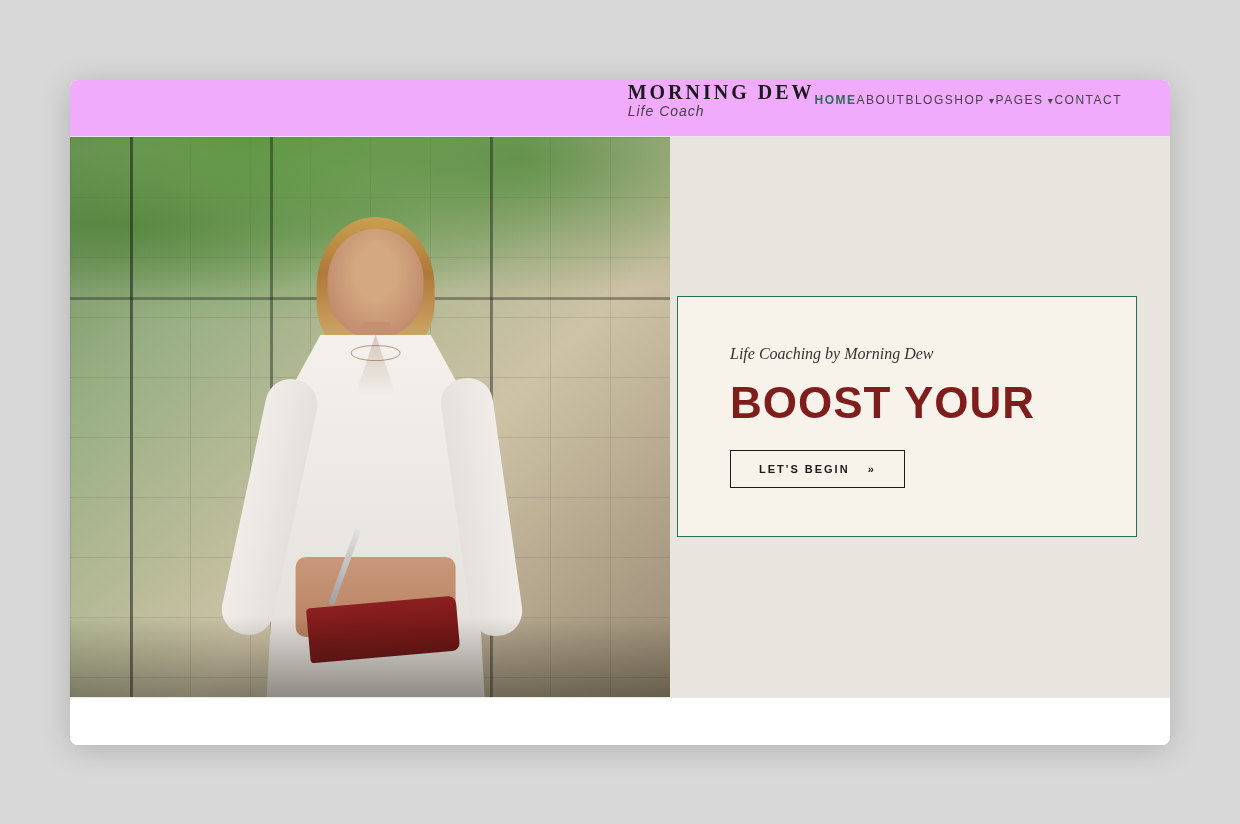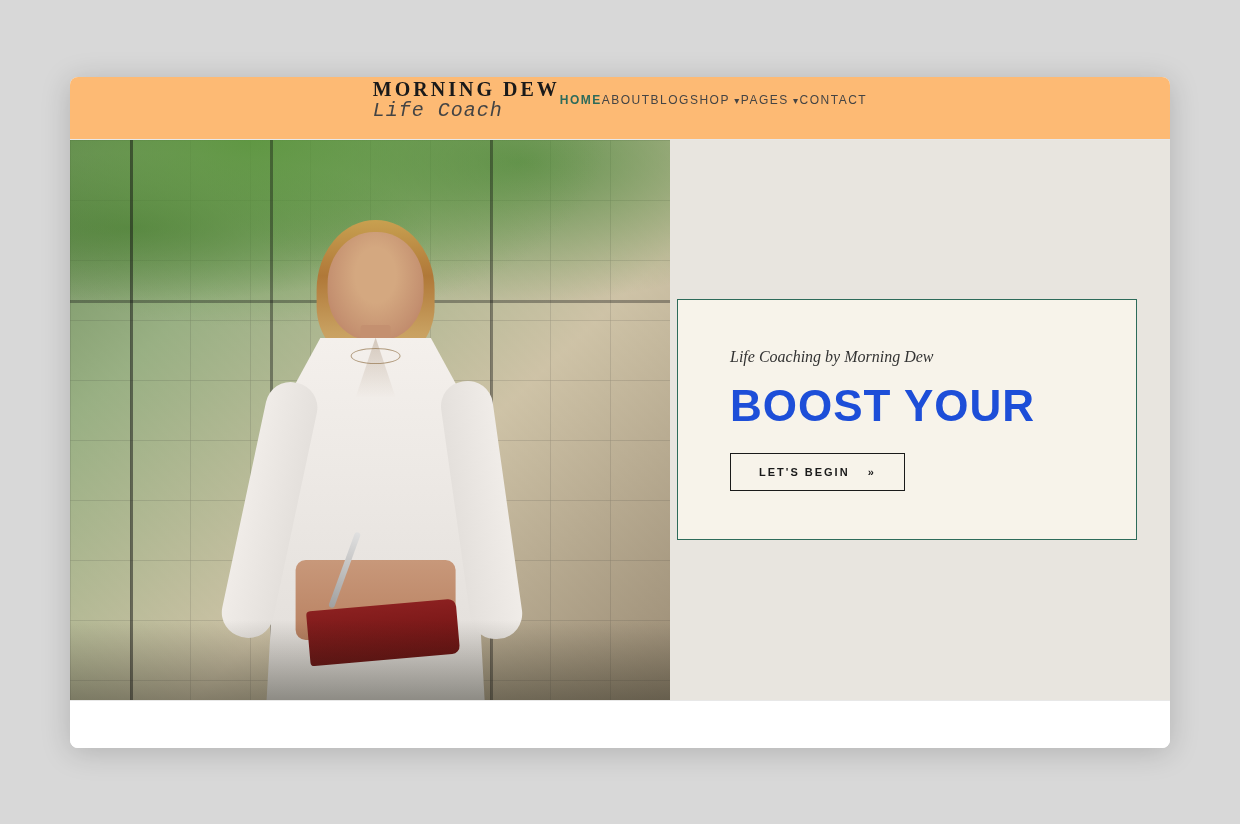--- a/index.html
+++ b/index.html
@@ -18,46 +18,46 @@
       background: #fff;
       border-radius: 8px;
       box-shadow: 0 4px 30px rgba(0,0,0,0.18);
       overflow: hidden;
     }
 
     
     .site-header {
       display: flex;
       align-items: center;
-      justify-content: center;
+      justify-content: flex-end;
       padding: 2px 48px 18px 48px;
-      background: #fdba74;
+      background: #f0abfc;
       border-bottom: 1px solid #e8e8e8;
     }
 
     .logo-block {
       display: flex;
       flex-direction: column;
       align-items: flex-start;
       line-height: 1;
     }
 
     .logo-main {
       font-family: 'Georgia', serif;
       font-size: 20px;
       font-weight: bold;
       letter-spacing: 3px;
       color: #1a1a1a;
       text-transform: uppercase;
     }
 
     .logo-sub {
-      font-family: Liberation Mono, monospace;
+      font-family: Liberation Sans, sans-serif;
       font-style: italic;
-      font-size: 20px;
+      font-size: 14px;
       color: #444;
       letter-spacing: 1px;
       margin-top: 2px;
     }
 
     .nav {
       display: flex;
       align-items: center;
     }
 
@@ -139,21 +139,21 @@
       font-style: italic;
       font-size: 16px;
       color: #333;
       margin-bottom: 16px;
     }
 
     .card-title {
       font-family: Arial, Helvetica, sans-serif;
       font-size: 44px;
       font-weight: 900;
-      color: #1d4ed8;
+      color: #7f1d1d;
       line-height: 1.1;
       text-transform: uppercase;
       letter-spacing: 1px;
       margin-bottom: 22px;
     }
 
     .card-body {
       font-family: Arial, sans-serif;
       font-size: 13.5px;
       color: #555;

